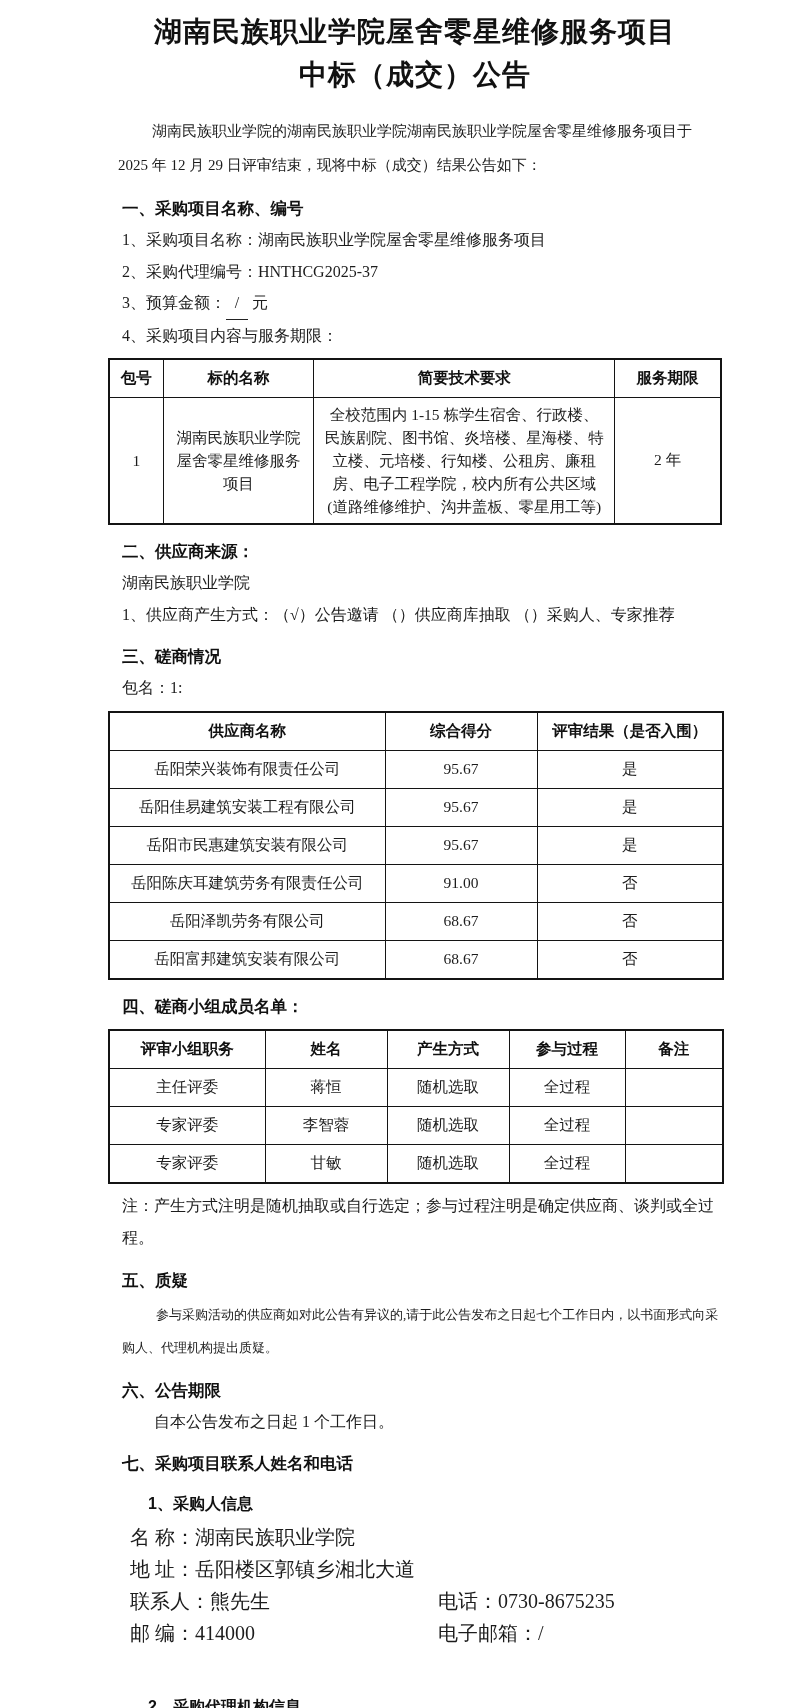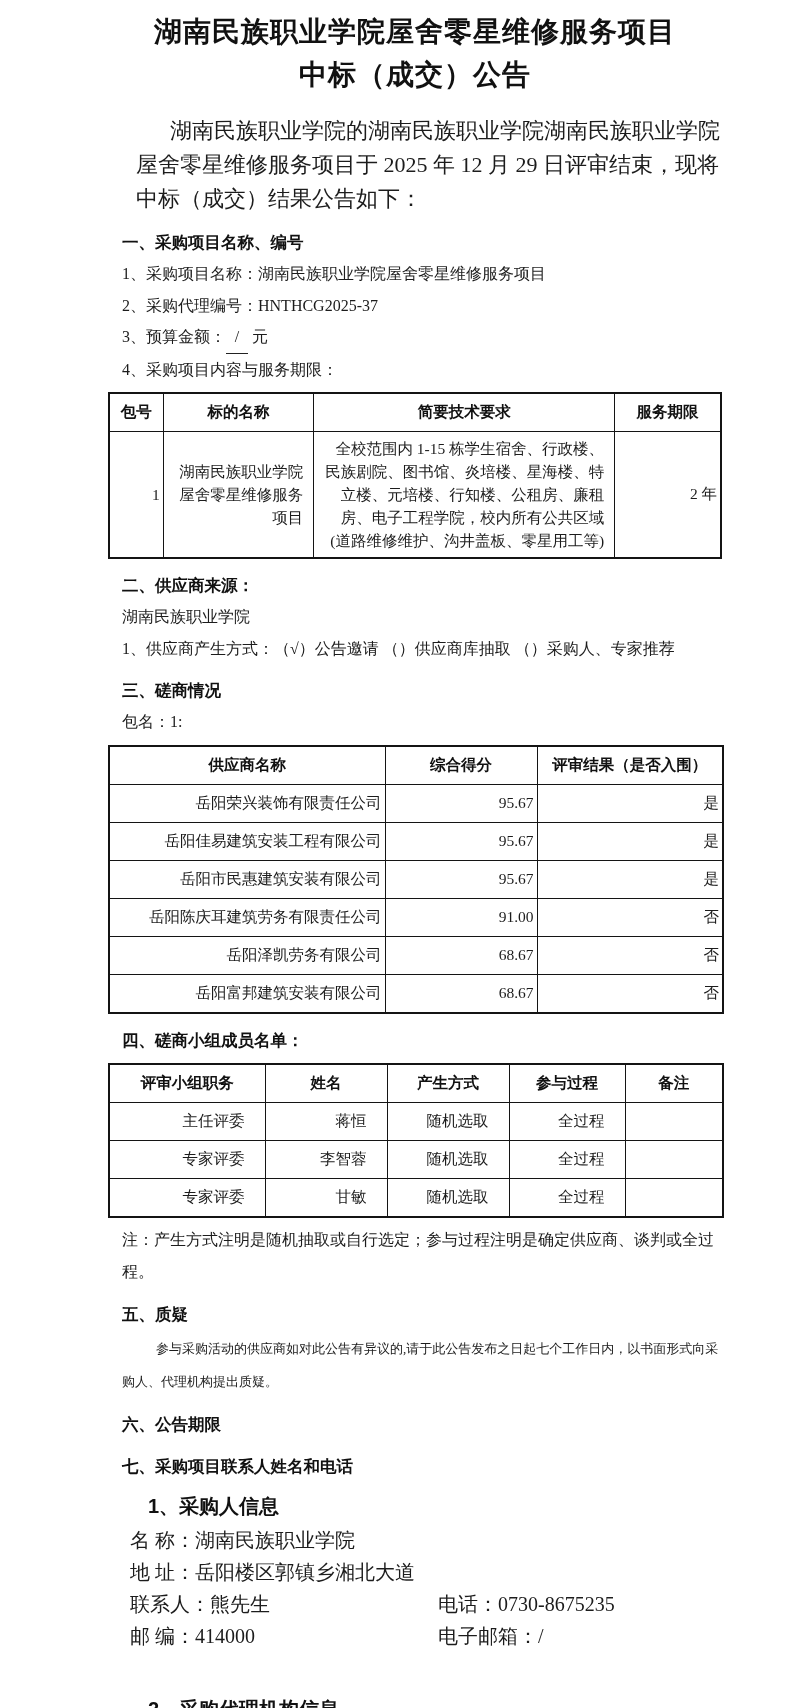--- a/index.html
+++ b/index.html
@@ -7,48 +7,48 @@
     width:800px;height:1708px;background:#ffffff;color:#1c1c1c;
     font-family:"Liberation Serif","DejaVu Serif",serif;
     overflow:hidden;
   }
   .page{padding:10px 78px 0 108px;}
   .title{
     font-family:"Liberation Sans","DejaVu Sans",sans-serif;
     font-weight:bold;font-size:28px;line-height:43px;text-align:center;
     letter-spacing:1px;color:#111;
   }
-  .intro{margin:18px 0 0 28px;text-indent:34px;font-size:22px;line-height:34px;}
+  .intro{margin:18px 0 0 10px;text-indent:34px;font-size:15px;line-height:34px;}
   .sec{
     font-family:"Liberation Sans","DejaVu Sans",sans-serif;
     font-weight:bold;font-size:16.5px;line-height:31px;margin:11px 0 0 14px;color:#111;
   }
   .line{font-size:16px;line-height:31.5px;margin:0 0 0 14px;}
   .uline{display:inline-block;min-width:22px;text-align:center;border-bottom:1px solid #222;}
   table.tbl{
     border-collapse:collapse;table-layout:fixed;width:614px;
     border:2.5px solid #141414;margin-top:7px;
   }
   .tbl th{
     font-family:"Liberation Sans","DejaVu Sans",sans-serif;
     font-weight:bold;font-size:15.5px;color:#111;
     border:1px solid #141414;text-align:center;vertical-align:middle;padding:8px 0;
   }
   .tbl td{
-    font-size:15.5px;border:1px solid #141414;text-align:right;
+    font-size:15.5px;border:1px solid #141414;text-align:center;
     vertical-align:middle;padding:8px 3px;
   }
   .tbl td.tech{line-height:23px;padding:5px 10px;}
   .tbl.roster td{padding:8px 20px;}
   .note{margin:6px 0 0 14px;font-size:16px;line-height:32px;}
   .para{margin:2px 0 0 14px;text-indent:34px;font-size:13px;line-height:33px;}
   .body-indent{margin-left:46px;font-size:16px;line-height:31px;}
   .sub{
     font-family:"Liberation Sans","DejaVu Sans",sans-serif;
-    font-weight:bold;font-size:20px;line-height:31px;margin:9px 0 2px 40px;color:#111;
+    font-weight:bold;font-size:16px;line-height:31px;margin:9px 0 2px 40px;color:#111;
   }
   .crow{display:flex;margin-left:22px;font-size:20px;line-height:32px;}
   .crow .c-left{width:308px;flex:0 0 auto;}
   .agency-gap{margin-top:42px;}
 </style>
 </head>
 <body>
 
 <div class="page">
 
@@ -179,20 +179,21 @@
     </tr>
   </tbody>
     </table>
 
   <div class="note">注：产生方式注明是随机抽取或自行选定；参与过程注明是确定供应商、谈判或全过程。</div>
 
   <div class="sec">五、质疑</div>
   <p class="para">参与采购活动的供应商如对此公告有异议的,请于此公告发布之日起七个工作日内，以书面形式向采购人、代理机构提出质疑。</p>
 
   <div class="sec">六、公告期限</div>
+  <div class="body-indent">自本公告发布之日起 1 个工作日。</div>
 
   <div class="sec">七、采购项目联系人姓名和电话</div>
 
   <div class="sub">1、采购人信息</div>
   <div class="crow">
     <span>名 称：湖南民族职业学院</span>
   </div>
   <div class="crow">
     <span>地 址：岳阳楼区郭镇乡湘北大道</span>
   </div>

